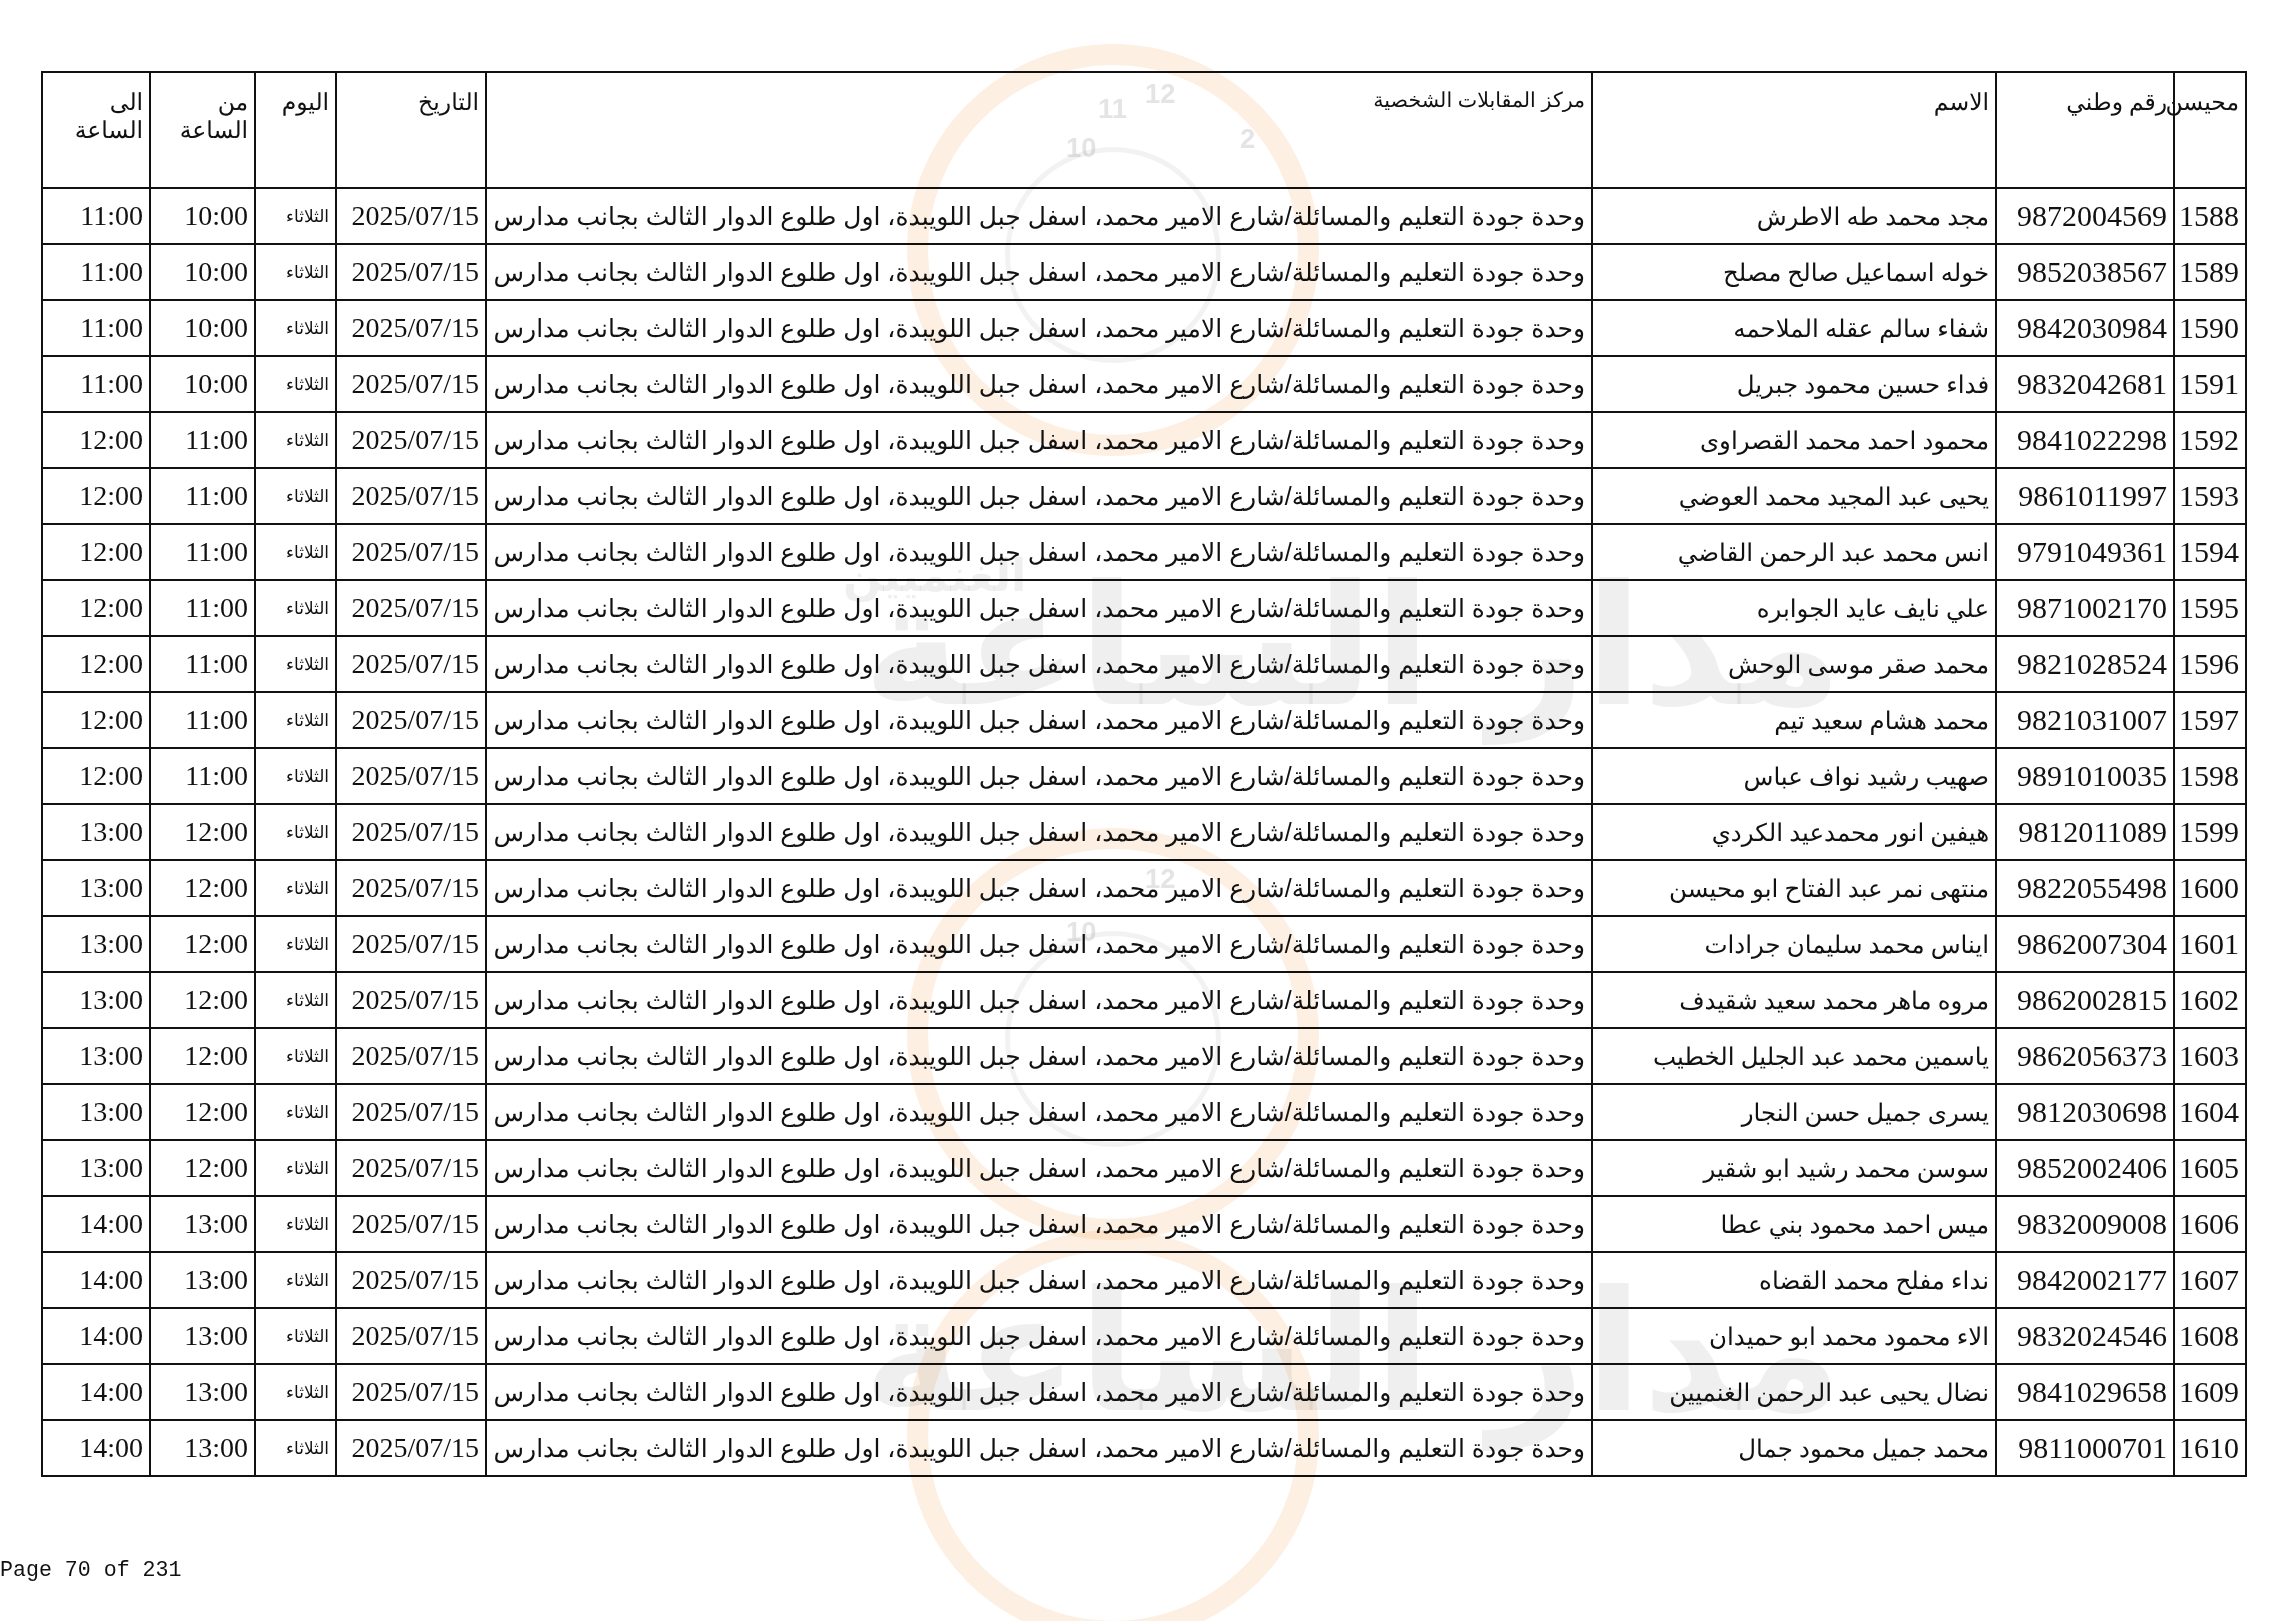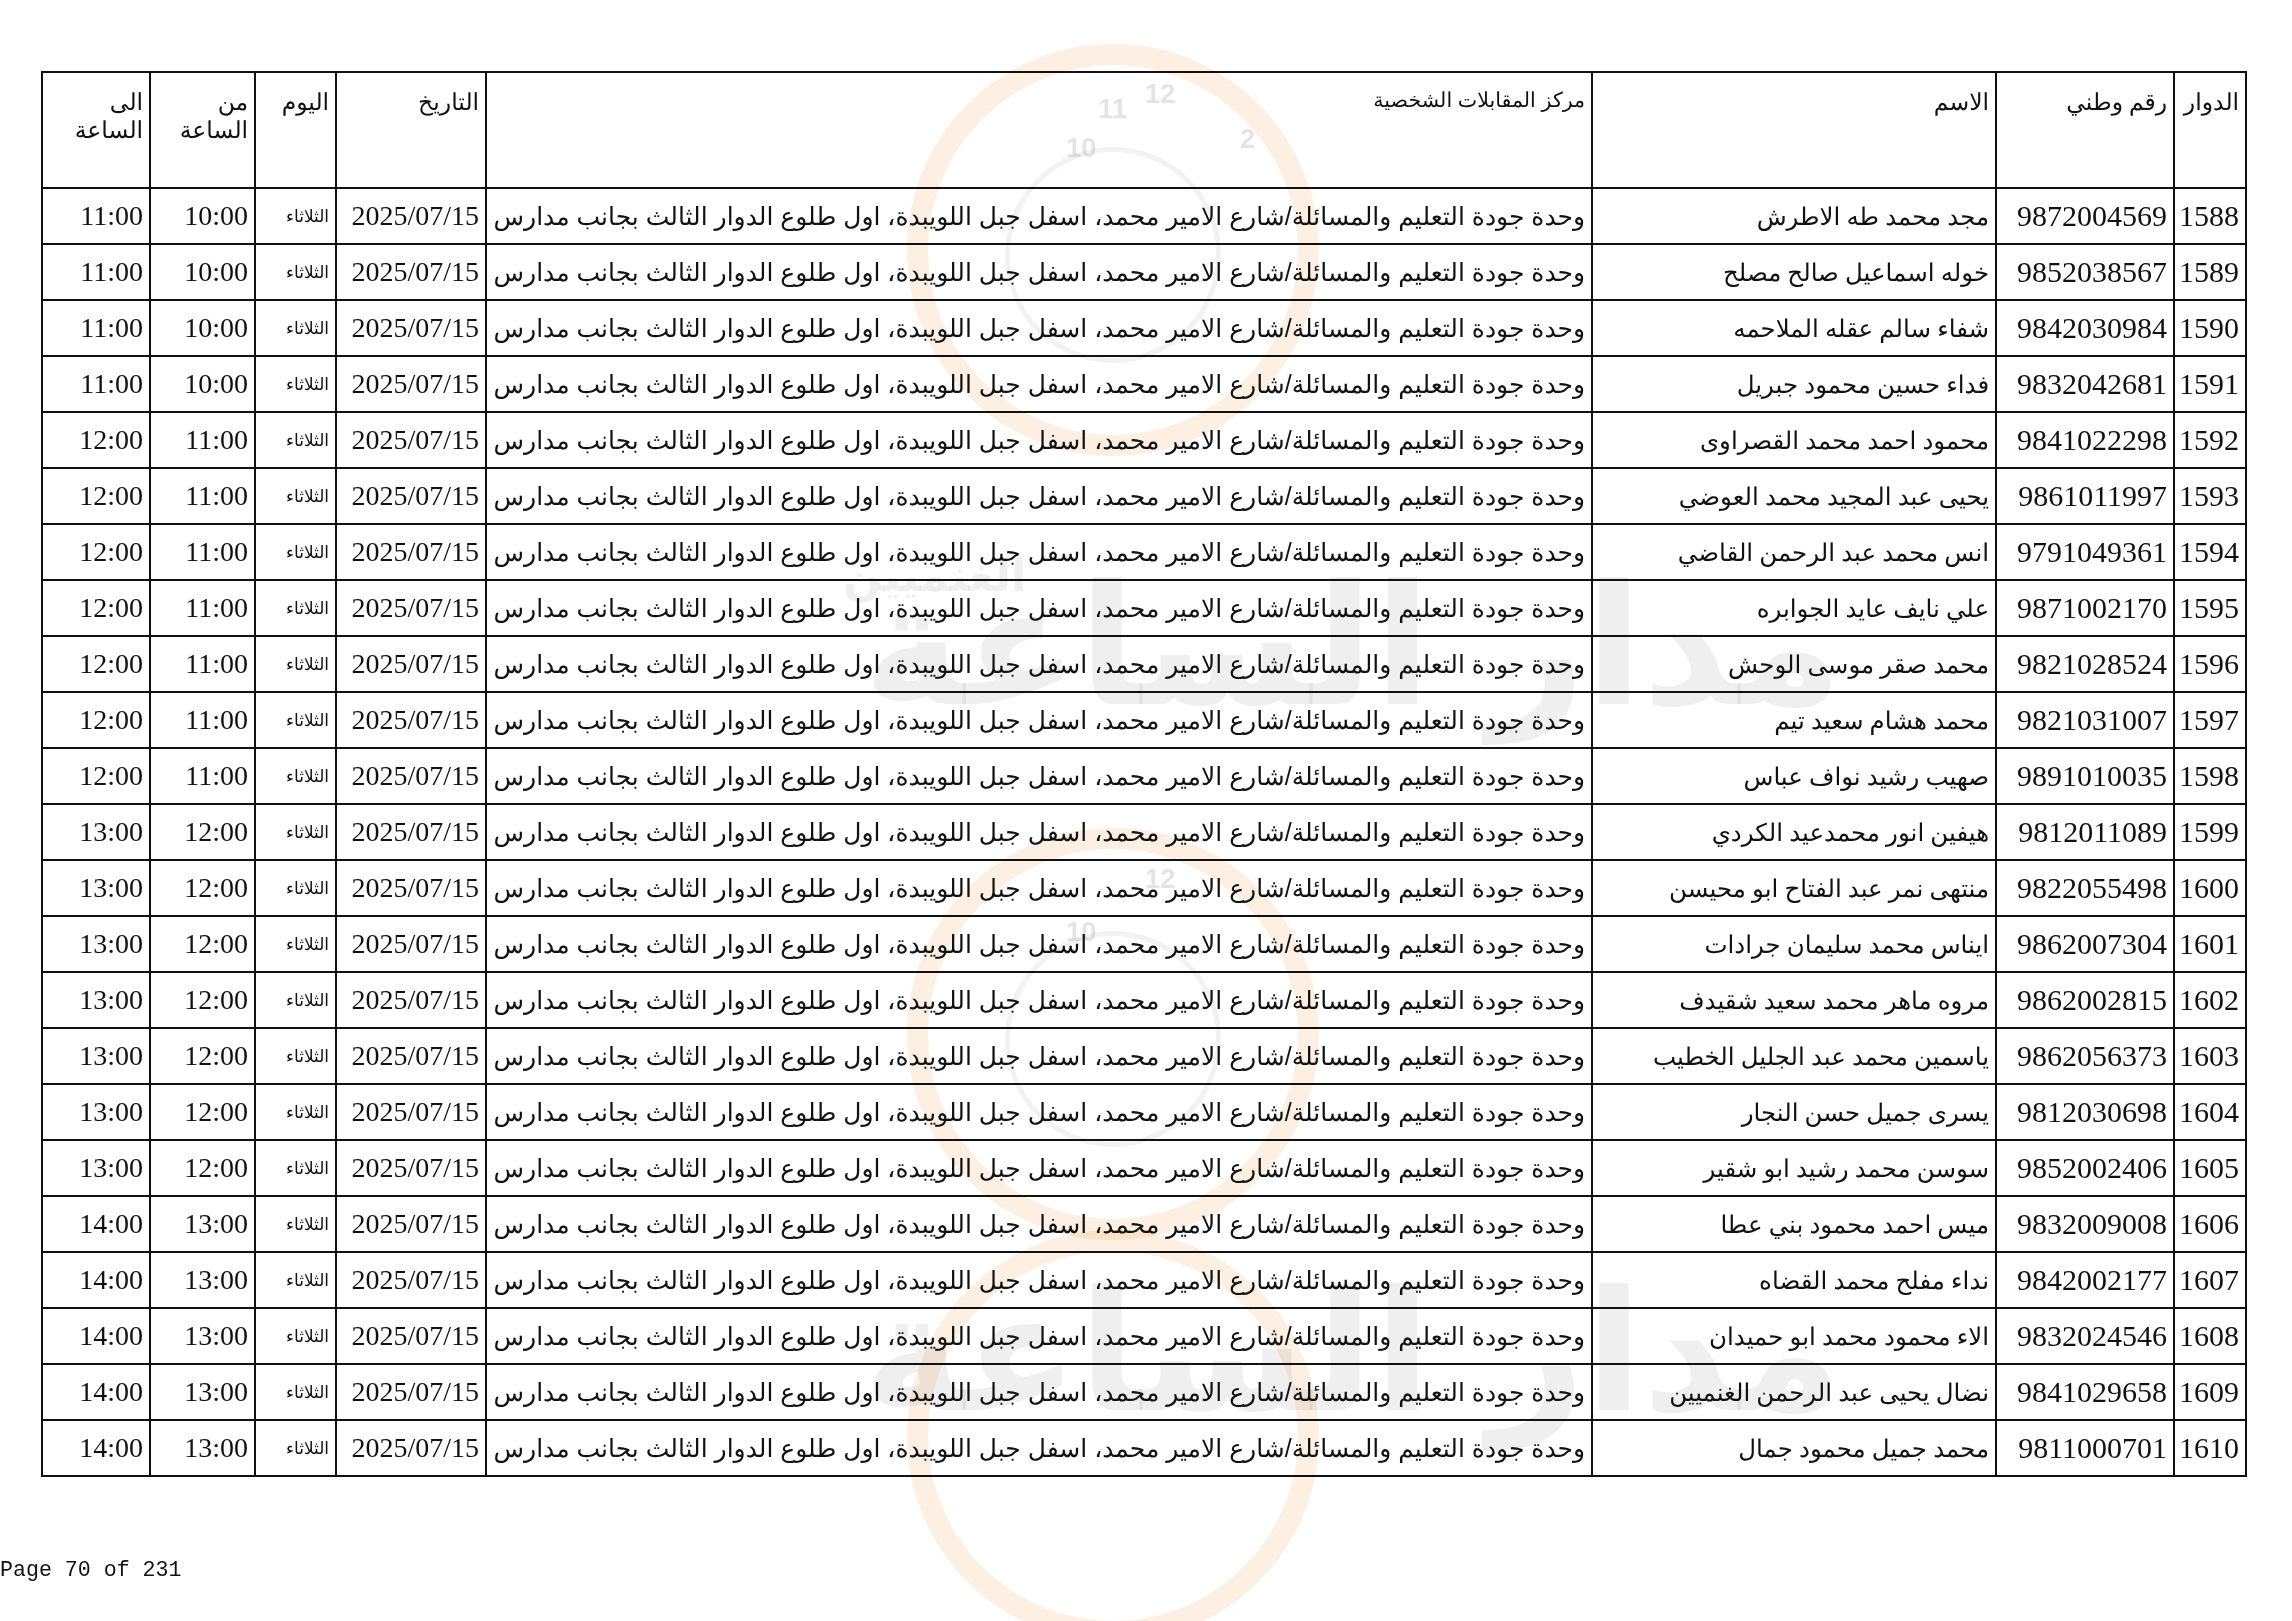--- a/index.html
+++ b/index.html
@@ -50,21 +50,21 @@
     <col style="width:178px">
     <col style="width:404px">
     <col style="width:1106px">
     <col style="width:150px">
     <col style="width:81px">
     <col style="width:105px">
     <col style="width:108px">
   </colgroup>
   <thead>
     <tr>
-      <th class="serif">الدوار</th>
+      <th class="serif">محيسن</th>
       <th class="serif">رقم وطني</th>
       <th class="serif">الاسم</th>
       <th>مركز المقابلات الشخصية</th>
       <th class="serif">التاريخ</th>
       <th class="serif">اليوم</th>
       <th class="serif">من الساعة</th>
       <th class="serif">الى الساعة</th>
     </tr>
   </thead>
   <tbody id="tbody">

